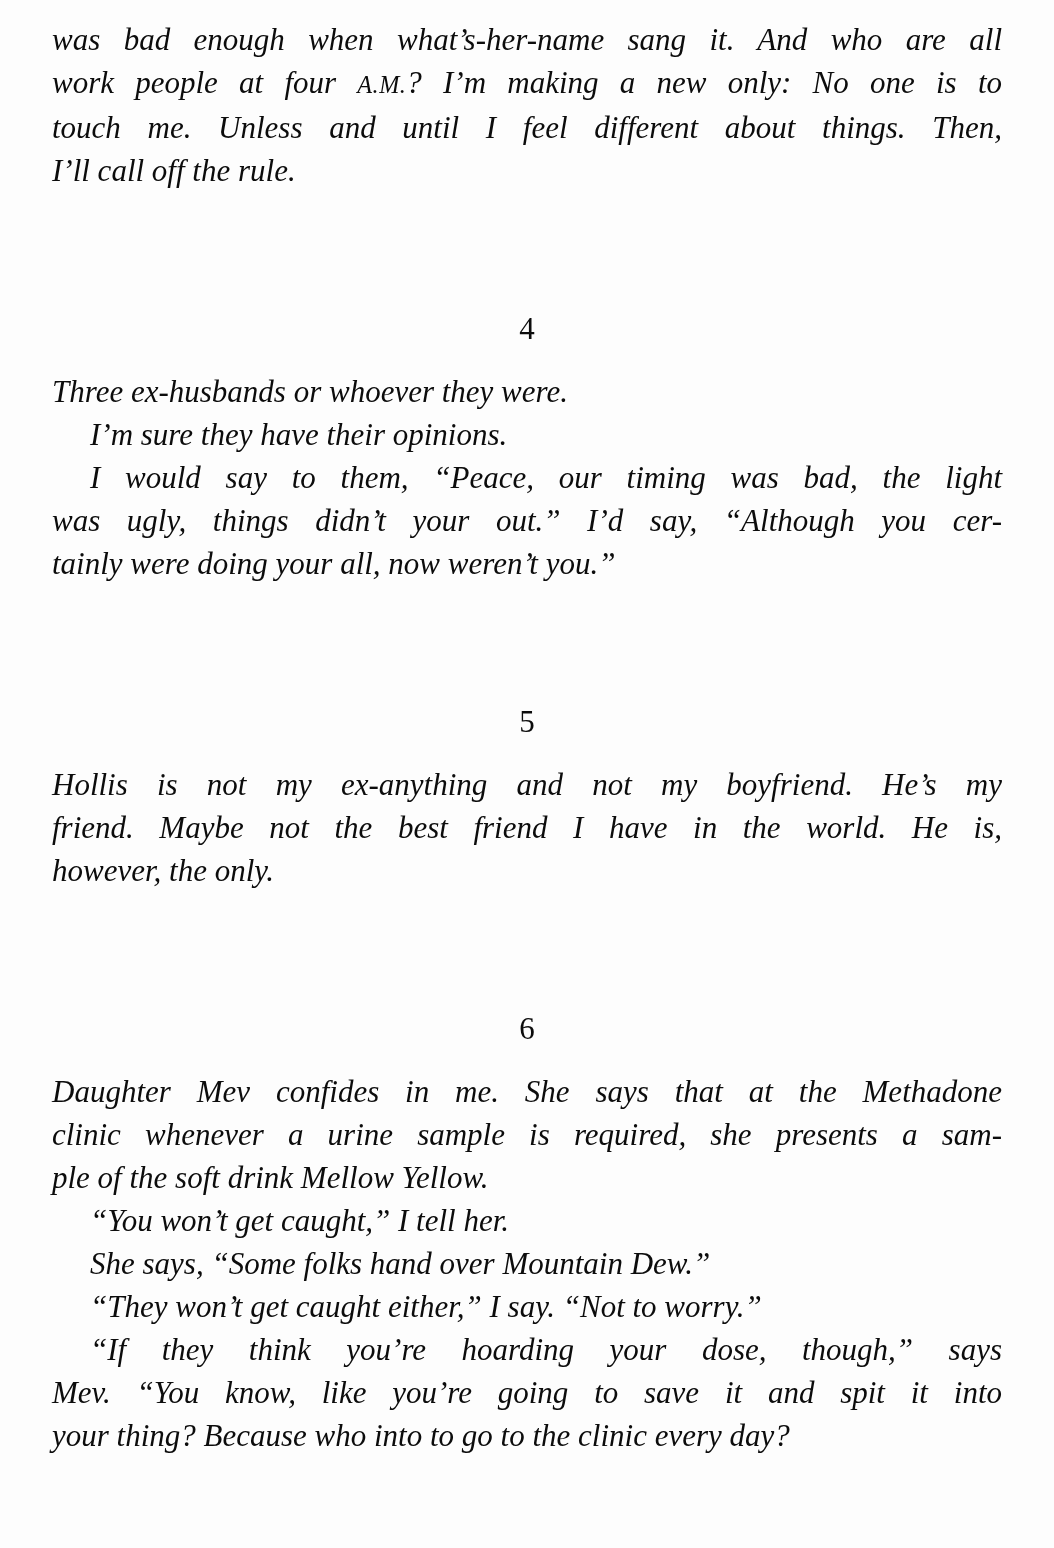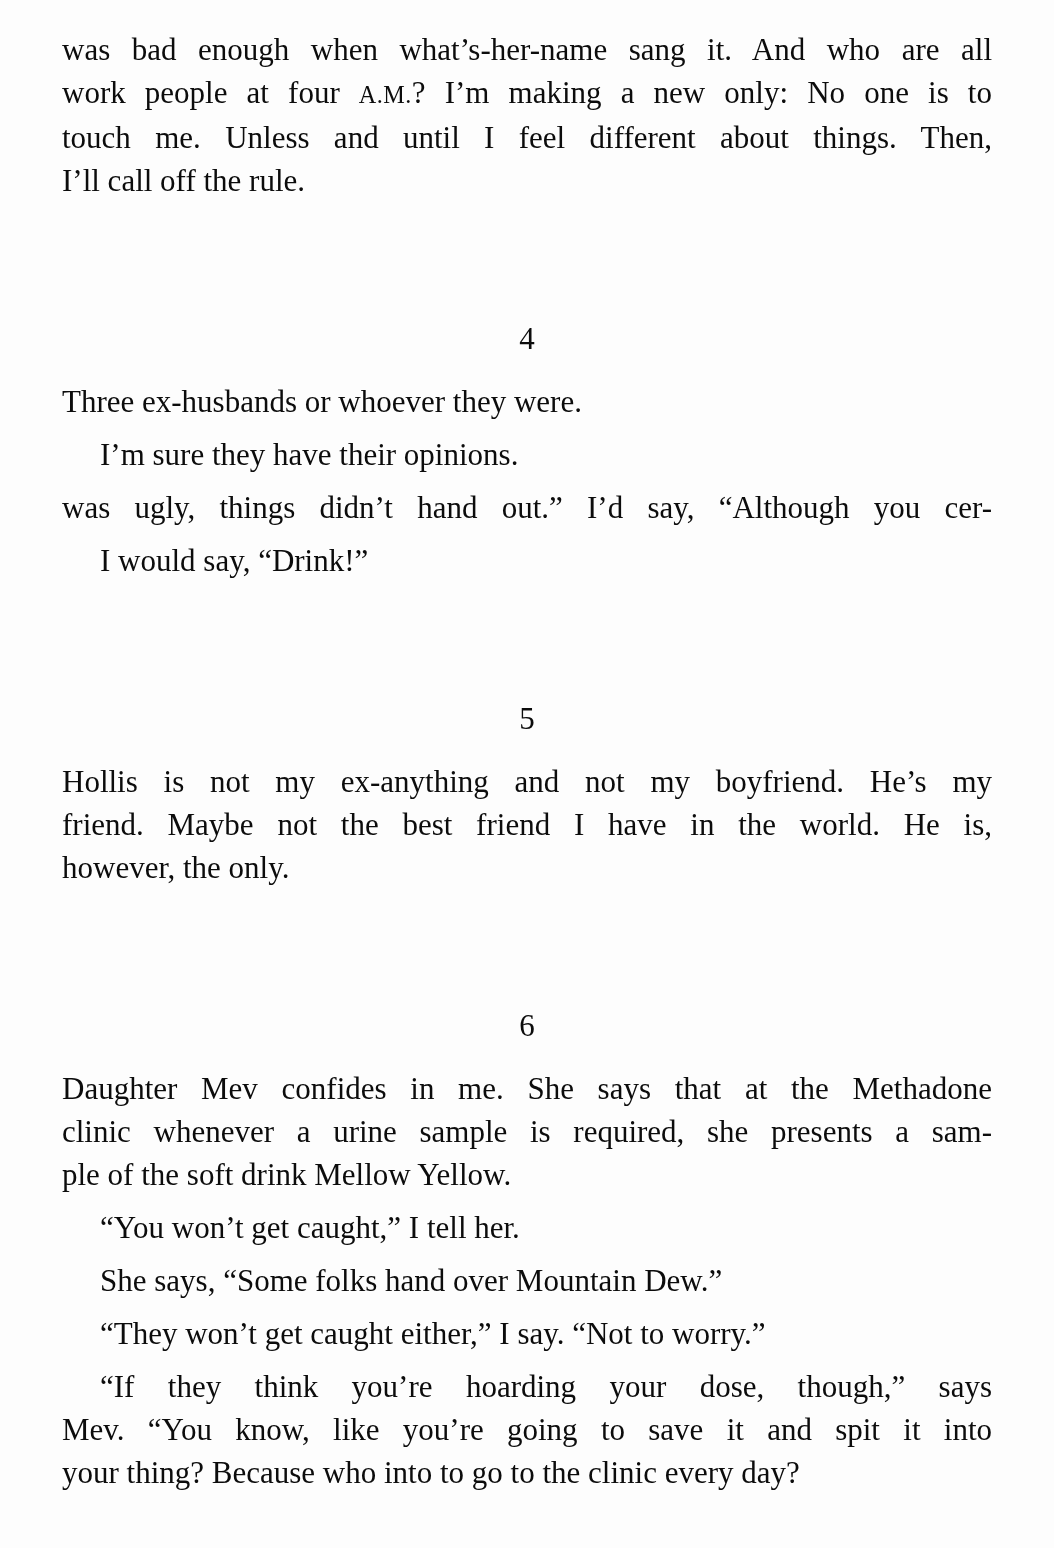--- a/index.html
+++ b/index.html
@@ -13,21 +13,21 @@
     height: 1548px;
     background: #fdfdfd;
     color: #0c0c0c;
     font-family: "Liberation Serif", "DejaVu Serif", serif;
     font-size: 31px;
     line-height: 43px;
     box-sizing: border-box;
     padding: 18px 52px 0 52px;
     overflow: hidden;
   }
-  .para { margin: 10px; }
+  .para { margin: 0; font-style: italic; }
   .line {
     white-space: normal;
   }
   .line.j {
     text-align: justify;
     text-align-last: justify;
   }
   .line.last {
     text-align: center;
     text-align-last: left;
@@ -61,26 +61,25 @@
 
   <div class="para">
     <div class="line last">Three ex-husbands or whoever they were.</div>
   </div>
 
   <div class="para">
     <div class="line last indent">I’m sure they have their opinions.</div>
   </div>
 
   <div class="para">
-    <div class="line j">was ugly, things didn’t hand out.” I’d say, “Although you cer-</div>
+    <div class="line j indent">I would say to them, “Peace, our timing was bad, the light</div>
+    <div class="line j">was ugly, things didn’t your out.” I’d say, “Although you cer-</div>
+    <div class="line last">tainly were doing your all, now weren’t you.”</div>
   </div>
 
-  <div class="para">
-    <div class="line last indent">I would say, “Drink!”</div>
-  </div>
 
   <div class="section-number">5</div>
 
   <div class="para">
     <div class="line j">Hollis is not my ex-anything and not my boyfriend. He’s my</div>
     <div class="line j">friend. Maybe not the best friend I have in the world. He is,</div>
     <div class="line last">however, the only.</div>
   </div>
 
   <div class="section-number">6</div>

